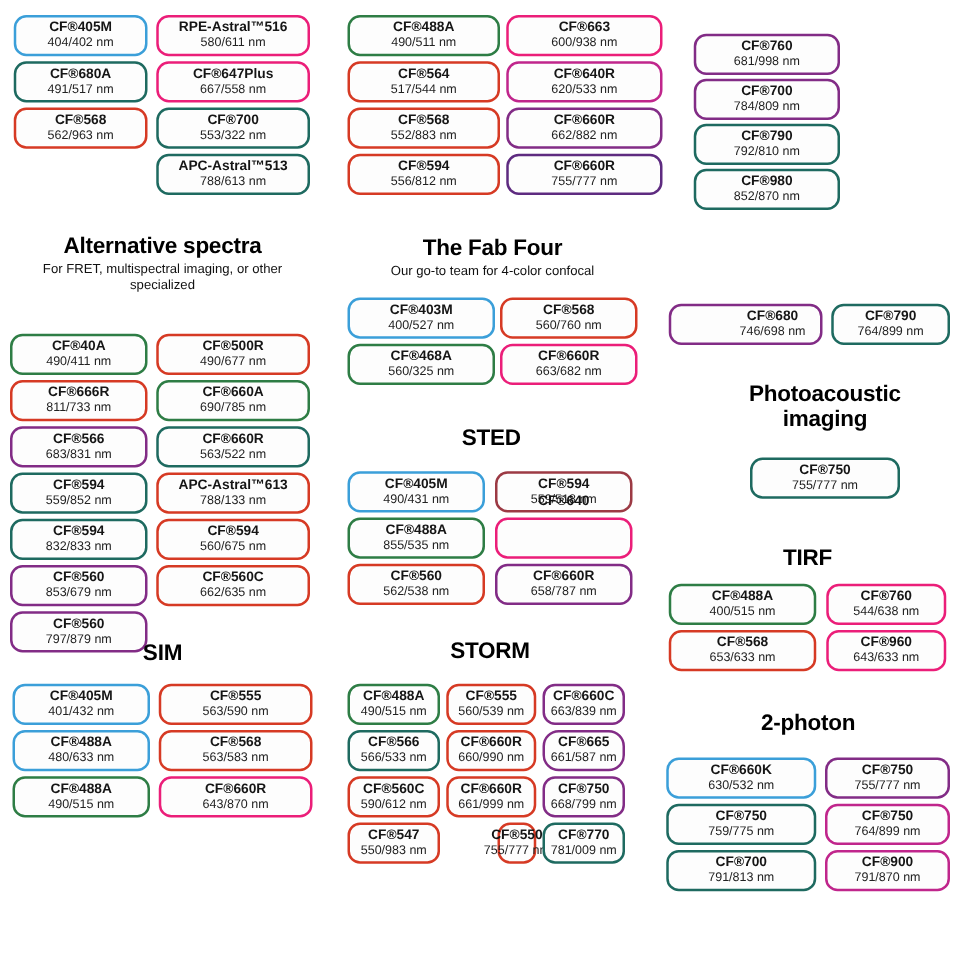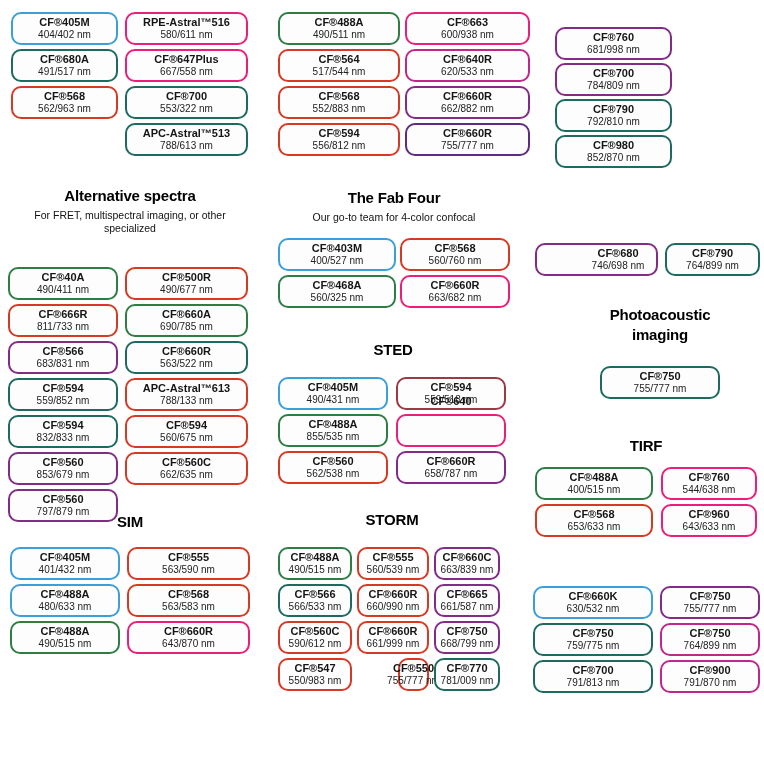--- a/index.html
+++ b/index.html
@@ -3,21 +3,21 @@
 <meta charset="utf-8">
 <style>
   html,body { margin:0; padding:0; }
   body {
     width:764px; height:764px; position:relative; background:#ffffff;
     font-family:"Liberation Sans","DejaVu Sans",sans-serif;
     overflow:hidden;
   }
   .section { position:absolute; }
   .sec-title {
-    font-weight:bold; font-size:15px; line-height:20px; color:#000;
+    font-weight:bold; font-size:18px; line-height:20px; color:#000;
     text-align:center; letter-spacing:-0.2px;
   }
   .sec-sub {
     font-size:10.5px; line-height:13px; color:#111; text-align:center; margin-top:3px;
   }
   .pills { display:grid; row-gap:4px; column-gap:7px; }
   .pill {
     height:33px; box-sizing:border-box; background:#fdfdfd;
     border:2px solid #888; border-radius:10px;
     display:flex; flex-direction:column; align-items:center; justify-content:center;
@@ -318,21 +318,21 @@
         <div class="pill-nm">663/839 nm</div>
       </div>
       <div class="pill" style="border-color: rgb(30, 106, 96);">
         <div class="pill-name">CF®566</div>
         <div class="pill-nm">566/533 nm</div>
       </div>
       <div class="pill" style="border-color: rgb(214, 58, 36);">
         <div class="pill-name">CF®660R</div>
         <div class="pill-nm">660/990 nm</div>
       </div>
-      <div class="pill" style="border-color: rgb(130, 44, 134);">
+      <div class="pill" style="border-color: rgb(130, 44, 134); border-radius: 13px;">
         <div class="pill-name">CF®665</div>
         <div class="pill-nm">661/587 nm</div>
       </div>
       <div class="pill" style="border-color: rgb(214, 58, 36);">
         <div class="pill-name">CF®560C</div>
         <div class="pill-nm">590/612 nm</div>
       </div>
       <div class="pill" style="border-color: rgb(214, 58, 36);">
         <div class="pill-name">CF®660R</div>
         <div class="pill-nm">661/999 nm</div>
@@ -395,20 +395,21 @@
         <div class="pill-nm">653/633 nm</div>
       </div>
       <div class="pill" style="border-color: rgb(235, 30, 121);">
         <div class="pill-name">CF®960</div>
         <div class="pill-nm">643/633 nm</div>
       </div>
     </div>
 </div>
 
 <div class="section" id="sec-2p">
+  <div class="sec-title">2-photon</div>
   <div class="pills">
       <div class="pill" style="border-color: rgb(59, 159, 217);">
         <div class="pill-name">CF®660K</div>
         <div class="pill-nm">630/532 nm</div>
       </div>
       <div class="pill" style="border-color: rgb(130, 44, 134);">
         <div class="pill-name">CF®750</div>
         <div class="pill-nm">755/777 nm</div>
       </div>
       <div class="pill" style="border-color: rgb(30, 106, 96);">

